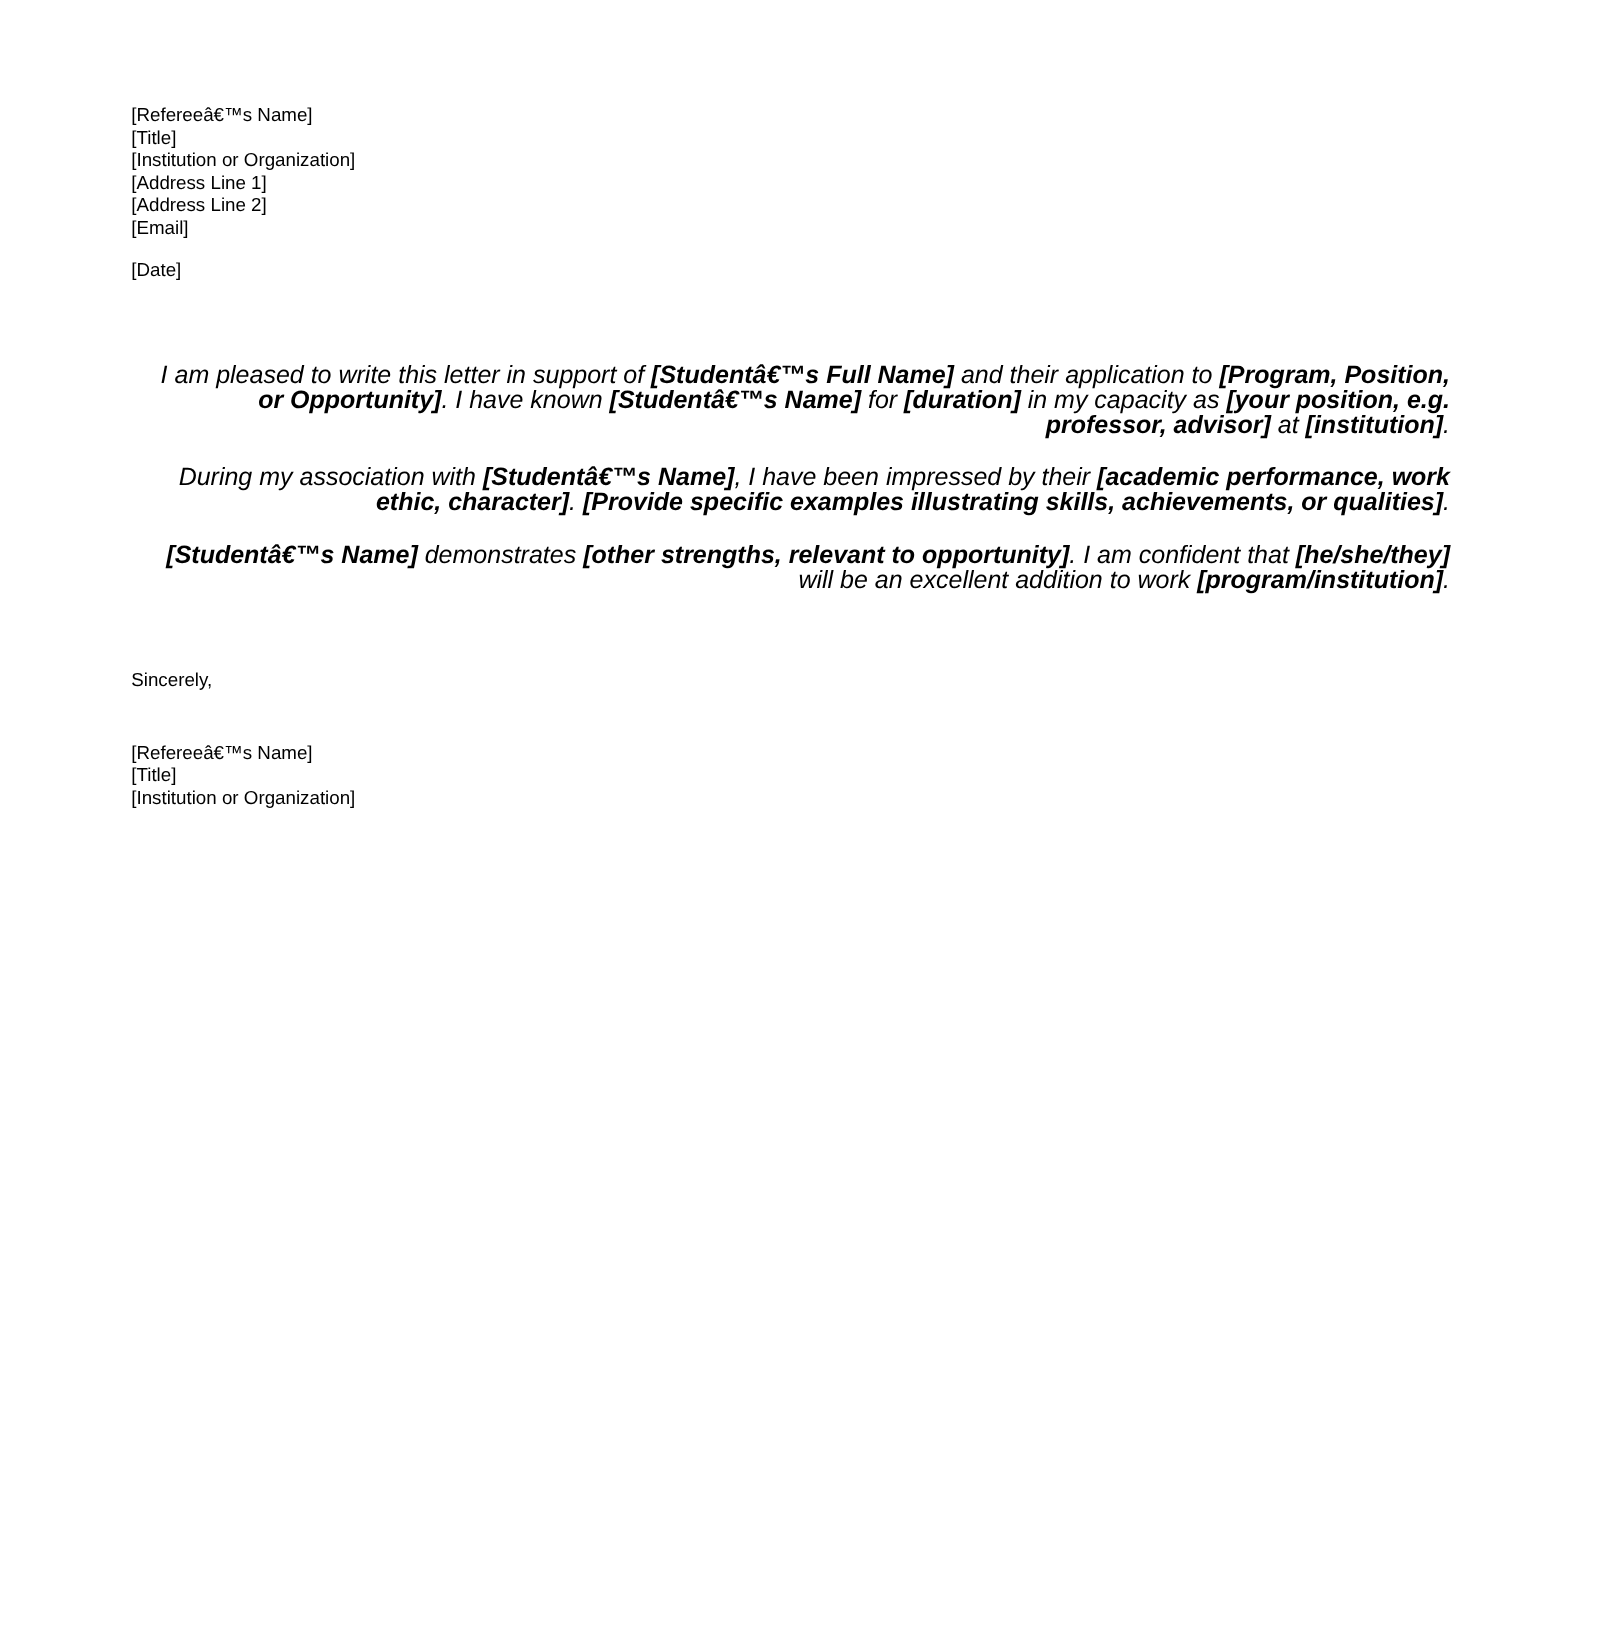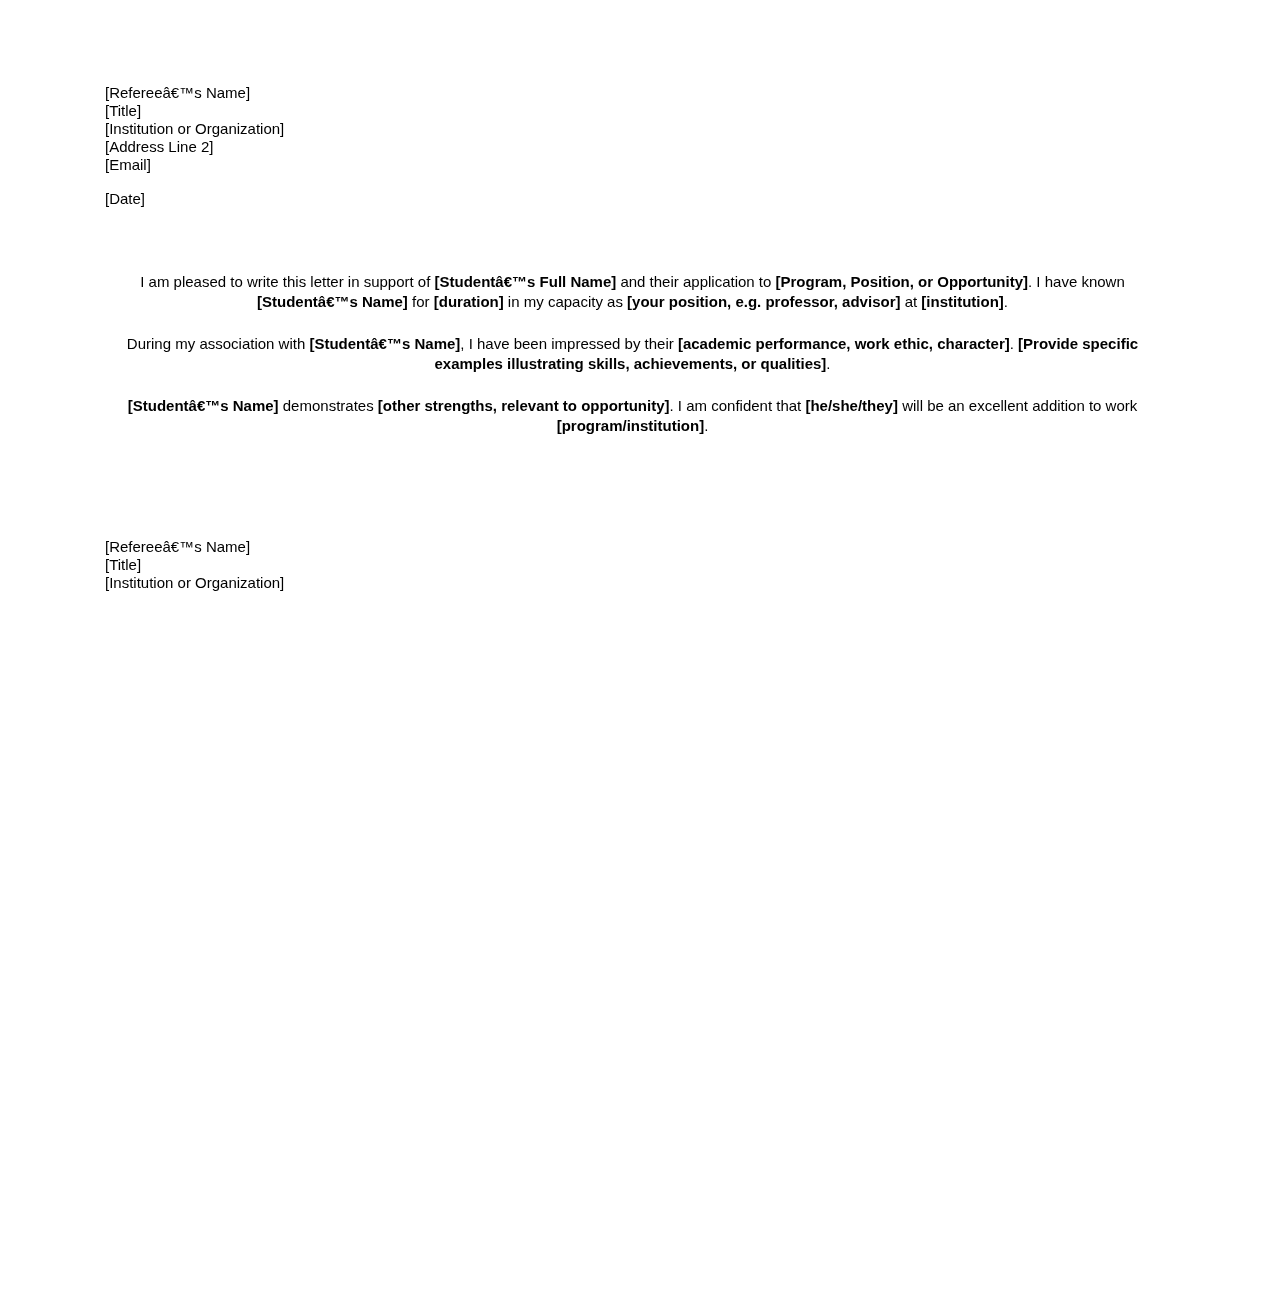--- a/index.html
+++ b/index.html
@@ -28,42 +28,44 @@
     width: 1055px;
   }
   .block {
     font-size: 15px;
     line-height: 18px;
   }
   .block .line {
     white-space: pre;
   }
   .para {
-    font-size: 15px;
+    font-size: 20px;
     line-height: 20px;
-    text-align: center;
+    text-align: right;
+    font-style: italic;
   }
   
   .gap-date     { height: 16px; }
   .gap-salut    { height: 32px; }
   .gap-para     { height: 22px; }
   .gap-signoff  { height: 40px; }
   .gap-sigblock { height: 40px; }
   b, .b { font-weight: bold; }
 </style>
 </head>
 <body>
 
 <div class="page">
   <div class="doc">
 
     <div class="block">
       <div class="line">[Refereeâ€™s Name]</div>
       <div class="line">[Title]</div>
       <div class="line">[Institution or Organization]</div>
+      <div class="line">[Address Line 1]</div>
       <div class="line">[Address Line 2]</div>
       <div class="line">[Email]</div>
     </div>
 
     <div class="gap-date"></div>
 
     <div class="block">
       <div class="line">[Date]</div>
     </div>
 
@@ -77,20 +79,23 @@
 
     <div class="para"><span>During my association with </span><span class="b">[Studentâ€™s Name]</span><span>, I have been impressed by their </span><span class="b">[academic performance, work ethic, character]</span><span>. </span><span class="b">[Provide specific examples illustrating skills, achievements, or qualities]</span><span>.</span></div>
     <div class="gap-para"></div>
 
     <div class="para"><span class="b">[Studentâ€™s Name]</span><span> demonstrates </span><span class="b">[other strengths, relevant to opportunity]</span><span>. I am confident that </span><span class="b">[he/she/they]</span><span> will be an excellent addition to work </span><span class="b">[program/institution]</span><span>.</span></div>
     <div class="gap-para"></div>
 
 
     <div class="gap-signoff"></div>
 
+    <div class="block">
+      <div class="line">Sincerely,</div>
+    </div>
 
     <div class="gap-sigblock"></div>
 
     <div class="block">
       <div class="line">[Refereeâ€™s Name]</div>
       <div class="line">[Title]</div>
       <div class="line">[Institution or Organization]</div>
     </div>
 
   </div>

